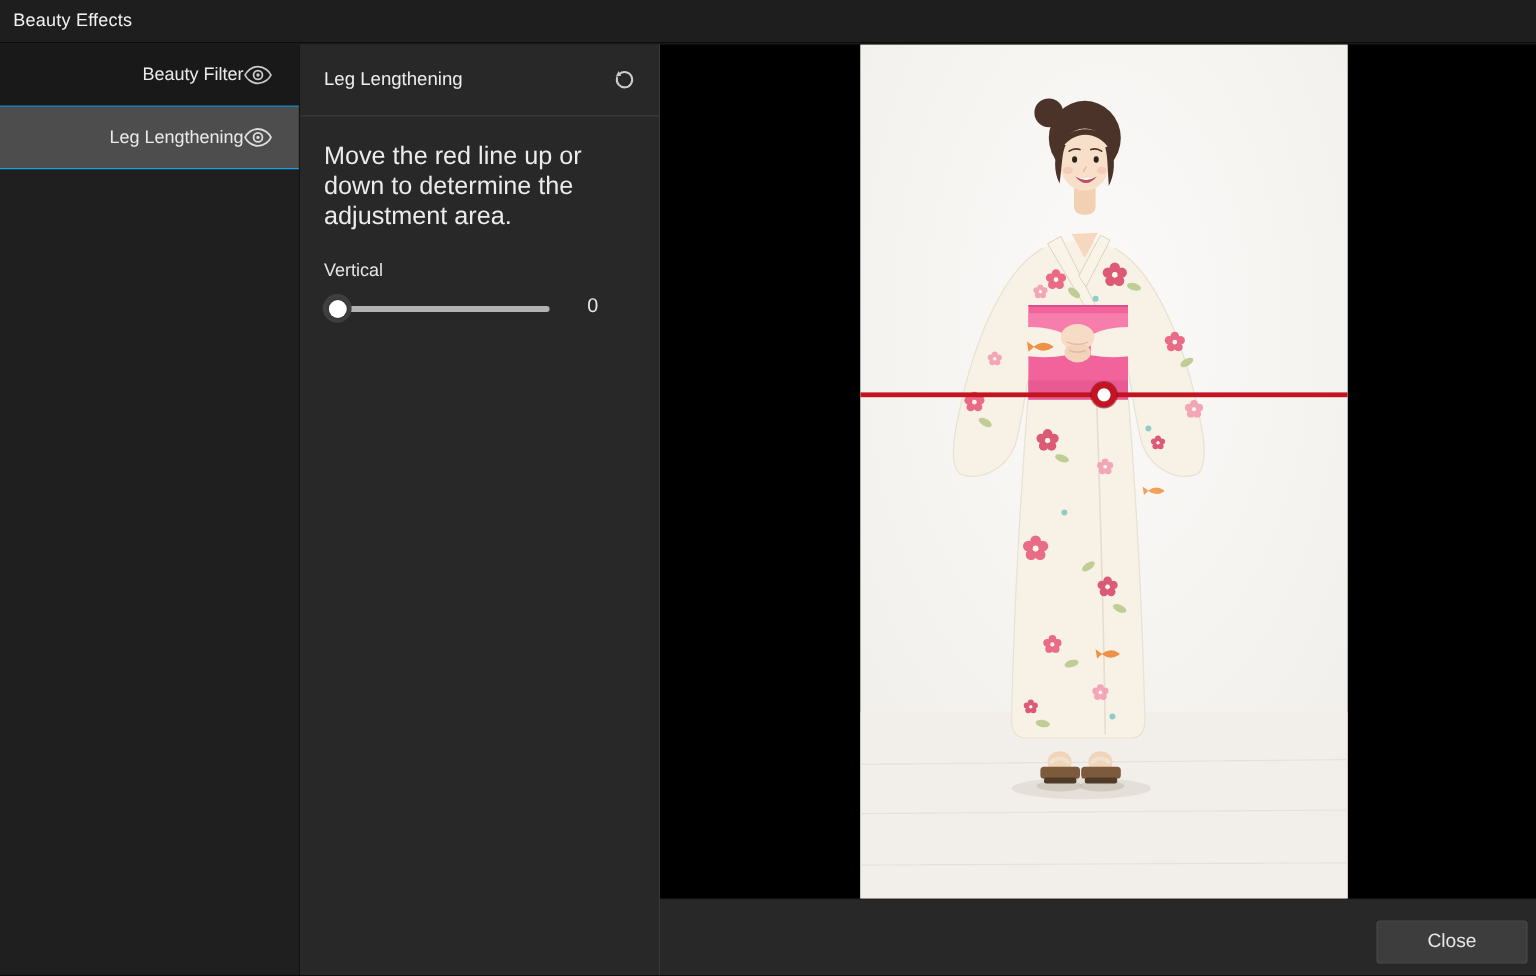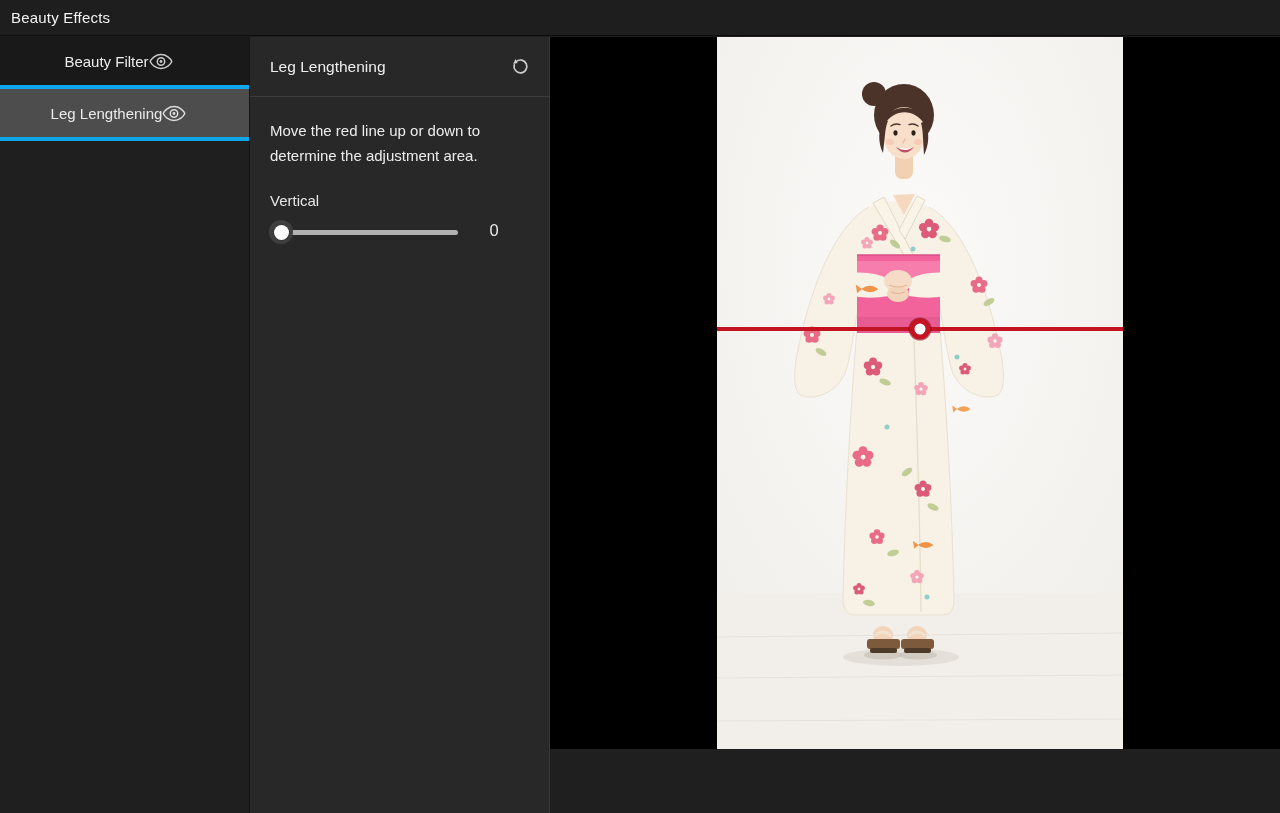--- a/index.html
+++ b/index.html
@@ -18,41 +18,41 @@
     display:flex; align-items:center; padding-left:11px;
   }
   .topbar .title { color:#f2f2f2; font-size:15px; letter-spacing:.2px; }
 
   
   .sidebar {
     position:absolute; left:0; top:37px; width:250px; height:776px;
     background:#1f1f1f; border-right:1px solid #141414;
   }
   .fx-item {
-    height:52px; display:flex; align-items:center; justify-content:center;
-    padding:0 22px 0 10px; background:#191919; border-bottom:4px solid #0ea5e9;
+    height:52px; display:flex; align-items:center; justify-content:flex-end;
+    padding:0 22px 0 10px; background:#191919; border-bottom:1px solid #0ea5e9;
     cursor:pointer;
   }
   .fx-item.selected { background:#4d4d4d; }
   .fx-item .label { color:#eaeaea; font-size:15px; }
   .icon { display:inline-flex; align-items:center; justify-content:center; }
 
   
   .panel {
     position:absolute; left:250px; top:37px; width:299px; height:776px;
     background:#282828;
   }
   .panel-header {
     height:60px; display:flex; align-items:center; justify-content:space-between;
     padding:0 18px 0 20px; border-bottom:1px solid #3e3e3e;
   }
   .panel-header .ptitle { color:#eeeeee; font-size:15.5px; }
   .panel-body { padding:21px 20px 0 20px; }
   .instruction {
-    color:#ececec; font-size:15px; line-height:25px; max-width:260px;
+    color:#ececec; font-size:21px; line-height:25px; max-width:260px;
   }
   .slider-label { margin-top:24px; font-size:15px; color:#e5e5e5; }
   .slider-row { position:relative; height:28px; margin-top:9px; }
   .slider-track {
     position:absolute; left:11px; top:12px; width:177px; height:4.5px;
     background:#b2b2b2; border-radius:2.5px; cursor:pointer;
   }
   .slider-halo {
     position:absolute; left:-1px; top:2px; width:24px; height:24px;
     border-radius:50%; background:#3f3f3f;
@@ -282,15 +282,20 @@
             </g>
           </g>
         </svg>
 
         <div class="redline">
           <div class="redline-handle"></div>
         </div>
       </div>
     </div>
 
+    <div class="bottombar">
+      <div class="close-btn">
+        <span>Close</span>
+      </div>
+    </div>
   </div>
 
 </div>
 
 </body></html>

